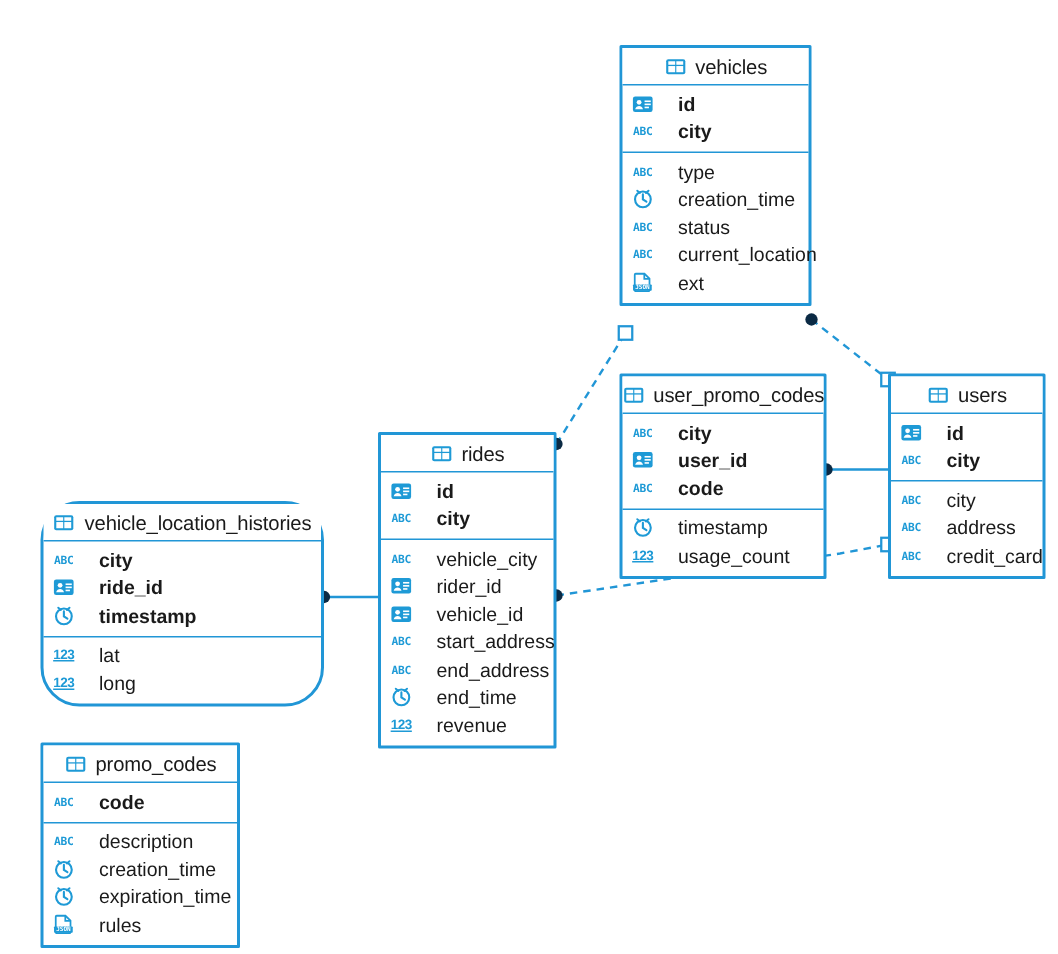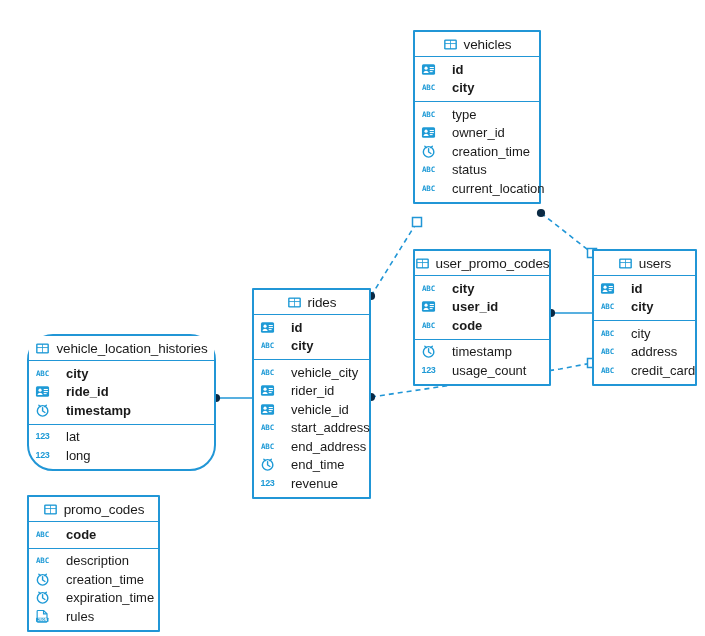--- a/index.html
+++ b/index.html
@@ -41,21 +41,21 @@
   .col.pk{font-weight:bold;}
   .ico{flex:0 0 auto;width:15px;height:15px;display:block;}
 
   
   .glyph{
     flex:0 0 auto;width:15px;height:15px;
     display:flex;align-items:center;justify-content:center;
     color:#1e9ad6;font-weight:bold;line-height:1;
   }
   .glyph.abc{font-size:7.5px;letter-spacing:-0.2px;font-family:"DejaVu Sans Mono",monospace;text-align:center;}
-  .glyph.num{font-size:9px;letter-spacing:-0.3px;font-family:"Liberation Sans",sans-serif;}
+  .glyph.num{font-size:9px;letter-spacing:-0.3px;font-family:"Liberation Sans",sans-serif;text-decoration:underline;}
 </style>
 </head>
 <body>
 
 <div id="canvas">
   <svg id="edges" viewBox="0 0 705 636" xmlns="http://www.w3.org/2000/svg">
       <g>
         <polyline points="216,398 252,398" fill="none" stroke="#2196d6" stroke-width="1.6"></polyline>
         <circle cx="216" cy="398" r="4.1" fill="#0b2a44"></circle>
       </g>
@@ -107,303 +107,301 @@
           <span>city</span>
         </div>
       </div>
       <div class="col-section">
         <div class="col">
           <span class="glyph abc">ABC</span>
           <span>type</span>
         </div>
         <div class="col">
           <svg class="ico" viewBox="0 0 16 16" xmlns="http://www.w3.org/2000/svg">
-            <rect x="1" y="2.5" width="14" height="11" rx="1.6" fill="#1e9ad6"></rect>
-            <circle cx="5.4" cy="6.6" r="1.7" fill="#fff"></circle>
-            <path d="M2.6 11.6c0.5-1.7 1.6-2.4 2.8-2.4s2.3 0.7 2.8 2.4z" fill="#fff"></path>
-            <rect x="9.3" y="5.3" width="4.4" height="1.15" fill="#fff"></rect>
-            <rect x="9.3" y="7.5" width="4.4" height="1.15" fill="#fff"></rect>
-            <rect x="9.3" y="9.7" width="3.1" height="1.15" fill="#fff"></rect>
-          </svg>
-          <span>owner_id</span>
-        </div>
-        <div class="col">
-          <svg class="ico" viewBox="0 0 16 16" xmlns="http://www.w3.org/2000/svg">
             <circle cx="8.1" cy="8.4" r="5.6" fill="none" stroke="#1e9ad6" stroke-width="1.5"></circle>
             <path d="M8.1 4.9v3.6l2.5 1.6" fill="none" stroke="#1e9ad6" stroke-width="1.5" stroke-linecap="round"></path>
             <path d="M4.1 2.3l1.9 1.6M12.1 2.3l-1.9 1.6" stroke="#1e9ad6" stroke-width="1.4" stroke-linecap="round"></path>
           </svg>
           <span>creation_time</span>
         </div>
         <div class="col">
           <span class="glyph abc">ABC</span>
           <span>status</span>
         </div>
         <div class="col">
           <span class="glyph abc">ABC</span>
           <span>current_location</span>
-        </div>
-      </div>
-    </div>
-    <div class="table" style="left: 413px; top: 249px; width: 138px;">
-      <div class="thead">
-        <svg class="ico" viewBox="0 0 16 16" xmlns="http://www.w3.org/2000/svg">
-          <rect x="1.2" y="2.6" width="13.6" height="10.8" rx="1.5" fill="#1e9ad6"></rect>
-          <rect x="2.7" y="4.1" width="4.9" height="2.5" fill="#fff"></rect>
-          <rect x="8.4" y="4.1" width="4.9" height="2.5" fill="#fff"></rect>
-          <rect x="2.7" y="7.5" width="4.9" height="4.4" fill="#fff"></rect>
-          <rect x="8.4" y="7.5" width="4.9" height="4.4" fill="#fff"></rect>
-        </svg>
-        <span class="tname">user_promo_codes</span>
-      </div>
-      <div class="pk-section">
-        <div class="col pk">
-          <span class="glyph abc">ABC</span>
-          <span>city</span>
-        </div>
-        <div class="col pk">
-          <svg class="ico" viewBox="0 0 16 16" xmlns="http://www.w3.org/2000/svg">
-            <rect x="1" y="2.5" width="14" height="11" rx="1.6" fill="#1e9ad6"></rect>
-            <circle cx="5.4" cy="6.6" r="1.7" fill="#fff"></circle>
-            <path d="M2.6 11.6c0.5-1.7 1.6-2.4 2.8-2.4s2.3 0.7 2.8 2.4z" fill="#fff"></path>
-            <rect x="9.3" y="5.3" width="4.4" height="1.15" fill="#fff"></rect>
-            <rect x="9.3" y="7.5" width="4.4" height="1.15" fill="#fff"></rect>
-            <rect x="9.3" y="9.7" width="3.1" height="1.15" fill="#fff"></rect>
-          </svg>
-          <span>user_id</span>
-        </div>
-        <div class="col pk">
-          <span class="glyph abc">ABC</span>
-          <span>code</span>
-        </div>
-      </div>
-      <div class="col-section">
-        <div class="col">
-          <svg class="ico" viewBox="0 0 16 16" xmlns="http://www.w3.org/2000/svg">
-            <circle cx="8.1" cy="8.4" r="5.6" fill="none" stroke="#1e9ad6" stroke-width="1.5"></circle>
-            <path d="M8.1 4.9v3.6l2.5 1.6" fill="none" stroke="#1e9ad6" stroke-width="1.5" stroke-linecap="round"></path>
-            <path d="M4.1 2.3l1.9 1.6M12.1 2.3l-1.9 1.6" stroke="#1e9ad6" stroke-width="1.4" stroke-linecap="round"></path>
-          </svg>
-          <span>timestamp</span>
-        </div>
-        <div class="col">
-          <span class="glyph num">123</span>
-          <span>usage_count</span>
-        </div>
-      </div>
-    </div>
-    <div class="table" style="left: 592px; top: 249px; width: 105px;">
-      <div class="thead">
-        <svg class="ico" viewBox="0 0 16 16" xmlns="http://www.w3.org/2000/svg">
-          <rect x="1.2" y="2.6" width="13.6" height="10.8" rx="1.5" fill="#1e9ad6"></rect>
-          <rect x="2.7" y="4.1" width="4.9" height="2.5" fill="#fff"></rect>
-          <rect x="8.4" y="4.1" width="4.9" height="2.5" fill="#fff"></rect>
-          <rect x="2.7" y="7.5" width="4.9" height="4.4" fill="#fff"></rect>
-          <rect x="8.4" y="7.5" width="4.9" height="4.4" fill="#fff"></rect>
-        </svg>
-        <span class="tname">users</span>
-      </div>
-      <div class="pk-section">
-        <div class="col pk">
-          <svg class="ico" viewBox="0 0 16 16" xmlns="http://www.w3.org/2000/svg">
-            <rect x="1" y="2.5" width="14" height="11" rx="1.6" fill="#1e9ad6"></rect>
-            <circle cx="5.4" cy="6.6" r="1.7" fill="#fff"></circle>
-            <path d="M2.6 11.6c0.5-1.7 1.6-2.4 2.8-2.4s2.3 0.7 2.8 2.4z" fill="#fff"></path>
-            <rect x="9.3" y="5.3" width="4.4" height="1.15" fill="#fff"></rect>
-            <rect x="9.3" y="7.5" width="4.4" height="1.15" fill="#fff"></rect>
-            <rect x="9.3" y="9.7" width="3.1" height="1.15" fill="#fff"></rect>
-          </svg>
-          <span>id</span>
-        </div>
-        <div class="col pk">
-          <span class="glyph abc">ABC</span>
-          <span>city</span>
-        </div>
-      </div>
-      <div class="col-section">
-        <div class="col">
-          <span class="glyph abc">ABC</span>
-          <span>city</span>
-        </div>
-        <div class="col">
-          <span class="glyph abc">ABC</span>
-          <span>address</span>
-        </div>
-        <div class="col">
-          <span class="glyph abc">ABC</span>
-          <span>credit_card</span>
-        </div>
-      </div>
-    </div>
-    <div class="table" style="left: 252px; top: 288px; width: 119px;">
-      <div class="thead">
-        <svg class="ico" viewBox="0 0 16 16" xmlns="http://www.w3.org/2000/svg">
-          <rect x="1.2" y="2.6" width="13.6" height="10.8" rx="1.5" fill="#1e9ad6"></rect>
-          <rect x="2.7" y="4.1" width="4.9" height="2.5" fill="#fff"></rect>
-          <rect x="8.4" y="4.1" width="4.9" height="2.5" fill="#fff"></rect>
-          <rect x="2.7" y="7.5" width="4.9" height="4.4" fill="#fff"></rect>
-          <rect x="8.4" y="7.5" width="4.9" height="4.4" fill="#fff"></rect>
-        </svg>
-        <span class="tname">rides</span>
-      </div>
-      <div class="pk-section">
-        <div class="col pk">
-          <svg class="ico" viewBox="0 0 16 16" xmlns="http://www.w3.org/2000/svg">
-            <rect x="1" y="2.5" width="14" height="11" rx="1.6" fill="#1e9ad6"></rect>
-            <circle cx="5.4" cy="6.6" r="1.7" fill="#fff"></circle>
-            <path d="M2.6 11.6c0.5-1.7 1.6-2.4 2.8-2.4s2.3 0.7 2.8 2.4z" fill="#fff"></path>
-            <rect x="9.3" y="5.3" width="4.4" height="1.15" fill="#fff"></rect>
-            <rect x="9.3" y="7.5" width="4.4" height="1.15" fill="#fff"></rect>
-            <rect x="9.3" y="9.7" width="3.1" height="1.15" fill="#fff"></rect>
-          </svg>
-          <span>id</span>
-        </div>
-        <div class="col pk">
-          <span class="glyph abc">ABC</span>
-          <span>city</span>
-        </div>
-      </div>
-      <div class="col-section">
-        <div class="col">
-          <span class="glyph abc">ABC</span>
-          <span>vehicle_city</span>
-        </div>
-        <div class="col">
-          <svg class="ico" viewBox="0 0 16 16" xmlns="http://www.w3.org/2000/svg">
-            <rect x="1" y="2.5" width="14" height="11" rx="1.6" fill="#1e9ad6"></rect>
-            <circle cx="5.4" cy="6.6" r="1.7" fill="#fff"></circle>
-            <path d="M2.6 11.6c0.5-1.7 1.6-2.4 2.8-2.4s2.3 0.7 2.8 2.4z" fill="#fff"></path>
-            <rect x="9.3" y="5.3" width="4.4" height="1.15" fill="#fff"></rect>
-            <rect x="9.3" y="7.5" width="4.4" height="1.15" fill="#fff"></rect>
-            <rect x="9.3" y="9.7" width="3.1" height="1.15" fill="#fff"></rect>
-          </svg>
-          <span>rider_id</span>
-        </div>
-        <div class="col">
-          <svg class="ico" viewBox="0 0 16 16" xmlns="http://www.w3.org/2000/svg">
-            <rect x="1" y="2.5" width="14" height="11" rx="1.6" fill="#1e9ad6"></rect>
-            <circle cx="5.4" cy="6.6" r="1.7" fill="#fff"></circle>
-            <path d="M2.6 11.6c0.5-1.7 1.6-2.4 2.8-2.4s2.3 0.7 2.8 2.4z" fill="#fff"></path>
-            <rect x="9.3" y="5.3" width="4.4" height="1.15" fill="#fff"></rect>
-            <rect x="9.3" y="7.5" width="4.4" height="1.15" fill="#fff"></rect>
-            <rect x="9.3" y="9.7" width="3.1" height="1.15" fill="#fff"></rect>
-          </svg>
-          <span>vehicle_id</span>
-        </div>
-        <div class="col">
-          <span class="glyph abc">ABC</span>
-          <span>start_address</span>
-        </div>
-        <div class="col">
-          <span class="glyph abc">ABC</span>
-          <span>end_address</span>
-        </div>
-        <div class="col">
-          <svg class="ico" viewBox="0 0 16 16" xmlns="http://www.w3.org/2000/svg">
-            <circle cx="8.1" cy="8.4" r="5.6" fill="none" stroke="#1e9ad6" stroke-width="1.5"></circle>
-            <path d="M8.1 4.9v3.6l2.5 1.6" fill="none" stroke="#1e9ad6" stroke-width="1.5" stroke-linecap="round"></path>
-            <path d="M4.1 2.3l1.9 1.6M12.1 2.3l-1.9 1.6" stroke="#1e9ad6" stroke-width="1.4" stroke-linecap="round"></path>
-          </svg>
-          <span>end_time</span>
-        </div>
-        <div class="col">
-          <span class="glyph num">123</span>
-          <span>revenue</span>
-        </div>
-      </div>
-    </div>
-    <div class="table" style="left: 27px; top: 334px; width: 189px; border-radius: 26px;">
-      <div class="thead">
-        <svg class="ico" viewBox="0 0 16 16" xmlns="http://www.w3.org/2000/svg">
-          <rect x="1.2" y="2.6" width="13.6" height="10.8" rx="1.5" fill="#1e9ad6"></rect>
-          <rect x="2.7" y="4.1" width="4.9" height="2.5" fill="#fff"></rect>
-          <rect x="8.4" y="4.1" width="4.9" height="2.5" fill="#fff"></rect>
-          <rect x="2.7" y="7.5" width="4.9" height="4.4" fill="#fff"></rect>
-          <rect x="8.4" y="7.5" width="4.9" height="4.4" fill="#fff"></rect>
-        </svg>
-        <span class="tname">vehicle_location_histories</span>
-      </div>
-      <div class="pk-section">
-        <div class="col pk">
-          <span class="glyph abc">ABC</span>
-          <span>city</span>
-        </div>
-        <div class="col pk">
-          <svg class="ico" viewBox="0 0 16 16" xmlns="http://www.w3.org/2000/svg">
-            <rect x="1" y="2.5" width="14" height="11" rx="1.6" fill="#1e9ad6"></rect>
-            <circle cx="5.4" cy="6.6" r="1.7" fill="#fff"></circle>
-            <path d="M2.6 11.6c0.5-1.7 1.6-2.4 2.8-2.4s2.3 0.7 2.8 2.4z" fill="#fff"></path>
-            <rect x="9.3" y="5.3" width="4.4" height="1.15" fill="#fff"></rect>
-            <rect x="9.3" y="7.5" width="4.4" height="1.15" fill="#fff"></rect>
-            <rect x="9.3" y="9.7" width="3.1" height="1.15" fill="#fff"></rect>
-          </svg>
-          <span>ride_id</span>
-        </div>
-        <div class="col pk">
-          <svg class="ico" viewBox="0 0 16 16" xmlns="http://www.w3.org/2000/svg">
-            <circle cx="8.1" cy="8.4" r="5.6" fill="none" stroke="#1e9ad6" stroke-width="1.5"></circle>
-            <path d="M8.1 4.9v3.6l2.5 1.6" fill="none" stroke="#1e9ad6" stroke-width="1.5" stroke-linecap="round"></path>
-            <path d="M4.1 2.3l1.9 1.6M12.1 2.3l-1.9 1.6" stroke="#1e9ad6" stroke-width="1.4" stroke-linecap="round"></path>
-          </svg>
-          <span>timestamp</span>
-        </div>
-      </div>
-      <div class="col-section">
-        <div class="col">
-          <span class="glyph num">123</span>
-          <span>lat</span>
-        </div>
-        <div class="col">
-          <span class="glyph num">123</span>
-          <span>long</span>
-        </div>
-      </div>
-    </div>
-    <div class="table" style="left: 27px; top: 495px; width: 133px;">
-      <div class="thead">
-        <svg class="ico" viewBox="0 0 16 16" xmlns="http://www.w3.org/2000/svg">
-          <rect x="1.2" y="2.6" width="13.6" height="10.8" rx="1.5" fill="#1e9ad6"></rect>
-          <rect x="2.7" y="4.1" width="4.9" height="2.5" fill="#fff"></rect>
-          <rect x="8.4" y="4.1" width="4.9" height="2.5" fill="#fff"></rect>
-          <rect x="2.7" y="7.5" width="4.9" height="4.4" fill="#fff"></rect>
-          <rect x="8.4" y="7.5" width="4.9" height="4.4" fill="#fff"></rect>
-        </svg>
-        <span class="tname">promo_codes</span>
-      </div>
-      <div class="pk-section">
-        <div class="col pk">
-          <span class="glyph abc">ABC</span>
-          <span>code</span>
-        </div>
-      </div>
-      <div class="col-section">
-        <div class="col">
-          <span class="glyph abc">ABC</span>
-          <span>description</span>
-        </div>
-        <div class="col">
-          <svg class="ico" viewBox="0 0 16 16" xmlns="http://www.w3.org/2000/svg">
-            <circle cx="8.1" cy="8.4" r="5.6" fill="none" stroke="#1e9ad6" stroke-width="1.5"></circle>
-            <path d="M8.1 4.9v3.6l2.5 1.6" fill="none" stroke="#1e9ad6" stroke-width="1.5" stroke-linecap="round"></path>
-            <path d="M4.1 2.3l1.9 1.6M12.1 2.3l-1.9 1.6" stroke="#1e9ad6" stroke-width="1.4" stroke-linecap="round"></path>
-          </svg>
-          <span>creation_time</span>
-        </div>
-        <div class="col">
-          <svg class="ico" viewBox="0 0 16 16" xmlns="http://www.w3.org/2000/svg">
-            <circle cx="8.1" cy="8.4" r="5.6" fill="none" stroke="#1e9ad6" stroke-width="1.5"></circle>
-            <path d="M8.1 4.9v3.6l2.5 1.6" fill="none" stroke="#1e9ad6" stroke-width="1.5" stroke-linecap="round"></path>
-            <path d="M4.1 2.3l1.9 1.6M12.1 2.3l-1.9 1.6" stroke="#1e9ad6" stroke-width="1.4" stroke-linecap="round"></path>
-          </svg>
-          <span>expiration_time</span>
         </div>
         <div class="col">
           <svg class="ico" viewBox="0 0 16 16" xmlns="http://www.w3.org/2000/svg">
             <path d="M3 1.6h6.2l3.6 3.5v8.2a0.7 0.7 0 0 1-0.7 0.7H3a0.7 0.7 0 0 1-0.7-0.7V2.3A0.7 0.7 0 0 1 3 1.6z" fill="none" stroke="#1e9ad6" stroke-width="1.25"></path>
             <path d="M9.1 1.8v3.4h3.5" fill="none" stroke="#1e9ad6" stroke-width="1.25"></path>
             <rect x="1.1" y="9.2" width="13.3" height="4.4" rx="0.6" fill="#1e9ad6"></rect>
             <text x="7.75" y="12.7" font-family="DejaVu Sans Mono, monospace" font-size="4.3" font-weight="bold" fill="#fff" text-anchor="middle">JSON</text>
           </svg>
+          <span>ext</span>
+        </div>
+      </div>
+    </div>
+    <div class="table" style="left: 413px; top: 249px; width: 138px;">
+      <div class="thead">
+        <svg class="ico" viewBox="0 0 16 16" xmlns="http://www.w3.org/2000/svg">
+          <rect x="1.2" y="2.6" width="13.6" height="10.8" rx="1.5" fill="#1e9ad6"></rect>
+          <rect x="2.7" y="4.1" width="4.9" height="2.5" fill="#fff"></rect>
+          <rect x="8.4" y="4.1" width="4.9" height="2.5" fill="#fff"></rect>
+          <rect x="2.7" y="7.5" width="4.9" height="4.4" fill="#fff"></rect>
+          <rect x="8.4" y="7.5" width="4.9" height="4.4" fill="#fff"></rect>
+        </svg>
+        <span class="tname">user_promo_codes</span>
+      </div>
+      <div class="pk-section">
+        <div class="col pk">
+          <span class="glyph abc">ABC</span>
+          <span>city</span>
+        </div>
+        <div class="col pk">
+          <svg class="ico" viewBox="0 0 16 16" xmlns="http://www.w3.org/2000/svg">
+            <rect x="1" y="2.5" width="14" height="11" rx="1.6" fill="#1e9ad6"></rect>
+            <circle cx="5.4" cy="6.6" r="1.7" fill="#fff"></circle>
+            <path d="M2.6 11.6c0.5-1.7 1.6-2.4 2.8-2.4s2.3 0.7 2.8 2.4z" fill="#fff"></path>
+            <rect x="9.3" y="5.3" width="4.4" height="1.15" fill="#fff"></rect>
+            <rect x="9.3" y="7.5" width="4.4" height="1.15" fill="#fff"></rect>
+            <rect x="9.3" y="9.7" width="3.1" height="1.15" fill="#fff"></rect>
+          </svg>
+          <span>user_id</span>
+        </div>
+        <div class="col pk">
+          <span class="glyph abc">ABC</span>
+          <span>code</span>
+        </div>
+      </div>
+      <div class="col-section">
+        <div class="col">
+          <svg class="ico" viewBox="0 0 16 16" xmlns="http://www.w3.org/2000/svg">
+            <circle cx="8.1" cy="8.4" r="5.6" fill="none" stroke="#1e9ad6" stroke-width="1.5"></circle>
+            <path d="M8.1 4.9v3.6l2.5 1.6" fill="none" stroke="#1e9ad6" stroke-width="1.5" stroke-linecap="round"></path>
+            <path d="M4.1 2.3l1.9 1.6M12.1 2.3l-1.9 1.6" stroke="#1e9ad6" stroke-width="1.4" stroke-linecap="round"></path>
+          </svg>
+          <span>timestamp</span>
+        </div>
+        <div class="col">
+          <span class="glyph num">123</span>
+          <span>usage_count</span>
+        </div>
+      </div>
+    </div>
+    <div class="table" style="left: 592px; top: 249px; width: 105px;">
+      <div class="thead">
+        <svg class="ico" viewBox="0 0 16 16" xmlns="http://www.w3.org/2000/svg">
+          <rect x="1.2" y="2.6" width="13.6" height="10.8" rx="1.5" fill="#1e9ad6"></rect>
+          <rect x="2.7" y="4.1" width="4.9" height="2.5" fill="#fff"></rect>
+          <rect x="8.4" y="4.1" width="4.9" height="2.5" fill="#fff"></rect>
+          <rect x="2.7" y="7.5" width="4.9" height="4.4" fill="#fff"></rect>
+          <rect x="8.4" y="7.5" width="4.9" height="4.4" fill="#fff"></rect>
+        </svg>
+        <span class="tname">users</span>
+      </div>
+      <div class="pk-section">
+        <div class="col pk">
+          <svg class="ico" viewBox="0 0 16 16" xmlns="http://www.w3.org/2000/svg">
+            <rect x="1" y="2.5" width="14" height="11" rx="1.6" fill="#1e9ad6"></rect>
+            <circle cx="5.4" cy="6.6" r="1.7" fill="#fff"></circle>
+            <path d="M2.6 11.6c0.5-1.7 1.6-2.4 2.8-2.4s2.3 0.7 2.8 2.4z" fill="#fff"></path>
+            <rect x="9.3" y="5.3" width="4.4" height="1.15" fill="#fff"></rect>
+            <rect x="9.3" y="7.5" width="4.4" height="1.15" fill="#fff"></rect>
+            <rect x="9.3" y="9.7" width="3.1" height="1.15" fill="#fff"></rect>
+          </svg>
+          <span>id</span>
+        </div>
+        <div class="col pk">
+          <span class="glyph abc">ABC</span>
+          <span>city</span>
+        </div>
+      </div>
+      <div class="col-section">
+        <div class="col">
+          <span class="glyph abc">ABC</span>
+          <span>city</span>
+        </div>
+        <div class="col">
+          <span class="glyph abc">ABC</span>
+          <span>address</span>
+        </div>
+        <div class="col">
+          <span class="glyph abc">ABC</span>
+          <span>credit_card</span>
+        </div>
+      </div>
+    </div>
+    <div class="table" style="left: 252px; top: 288px; width: 119px;">
+      <div class="thead">
+        <svg class="ico" viewBox="0 0 16 16" xmlns="http://www.w3.org/2000/svg">
+          <rect x="1.2" y="2.6" width="13.6" height="10.8" rx="1.5" fill="#1e9ad6"></rect>
+          <rect x="2.7" y="4.1" width="4.9" height="2.5" fill="#fff"></rect>
+          <rect x="8.4" y="4.1" width="4.9" height="2.5" fill="#fff"></rect>
+          <rect x="2.7" y="7.5" width="4.9" height="4.4" fill="#fff"></rect>
+          <rect x="8.4" y="7.5" width="4.9" height="4.4" fill="#fff"></rect>
+        </svg>
+        <span class="tname">rides</span>
+      </div>
+      <div class="pk-section">
+        <div class="col pk">
+          <svg class="ico" viewBox="0 0 16 16" xmlns="http://www.w3.org/2000/svg">
+            <rect x="1" y="2.5" width="14" height="11" rx="1.6" fill="#1e9ad6"></rect>
+            <circle cx="5.4" cy="6.6" r="1.7" fill="#fff"></circle>
+            <path d="M2.6 11.6c0.5-1.7 1.6-2.4 2.8-2.4s2.3 0.7 2.8 2.4z" fill="#fff"></path>
+            <rect x="9.3" y="5.3" width="4.4" height="1.15" fill="#fff"></rect>
+            <rect x="9.3" y="7.5" width="4.4" height="1.15" fill="#fff"></rect>
+            <rect x="9.3" y="9.7" width="3.1" height="1.15" fill="#fff"></rect>
+          </svg>
+          <span>id</span>
+        </div>
+        <div class="col pk">
+          <span class="glyph abc">ABC</span>
+          <span>city</span>
+        </div>
+      </div>
+      <div class="col-section">
+        <div class="col">
+          <span class="glyph abc">ABC</span>
+          <span>vehicle_city</span>
+        </div>
+        <div class="col">
+          <svg class="ico" viewBox="0 0 16 16" xmlns="http://www.w3.org/2000/svg">
+            <rect x="1" y="2.5" width="14" height="11" rx="1.6" fill="#1e9ad6"></rect>
+            <circle cx="5.4" cy="6.6" r="1.7" fill="#fff"></circle>
+            <path d="M2.6 11.6c0.5-1.7 1.6-2.4 2.8-2.4s2.3 0.7 2.8 2.4z" fill="#fff"></path>
+            <rect x="9.3" y="5.3" width="4.4" height="1.15" fill="#fff"></rect>
+            <rect x="9.3" y="7.5" width="4.4" height="1.15" fill="#fff"></rect>
+            <rect x="9.3" y="9.7" width="3.1" height="1.15" fill="#fff"></rect>
+          </svg>
+          <span>rider_id</span>
+        </div>
+        <div class="col">
+          <svg class="ico" viewBox="0 0 16 16" xmlns="http://www.w3.org/2000/svg">
+            <rect x="1" y="2.5" width="14" height="11" rx="1.6" fill="#1e9ad6"></rect>
+            <circle cx="5.4" cy="6.6" r="1.7" fill="#fff"></circle>
+            <path d="M2.6 11.6c0.5-1.7 1.6-2.4 2.8-2.4s2.3 0.7 2.8 2.4z" fill="#fff"></path>
+            <rect x="9.3" y="5.3" width="4.4" height="1.15" fill="#fff"></rect>
+            <rect x="9.3" y="7.5" width="4.4" height="1.15" fill="#fff"></rect>
+            <rect x="9.3" y="9.7" width="3.1" height="1.15" fill="#fff"></rect>
+          </svg>
+          <span>vehicle_id</span>
+        </div>
+        <div class="col">
+          <span class="glyph abc">ABC</span>
+          <span>start_address</span>
+        </div>
+        <div class="col">
+          <span class="glyph abc">ABC</span>
+          <span>end_address</span>
+        </div>
+        <div class="col">
+          <svg class="ico" viewBox="0 0 16 16" xmlns="http://www.w3.org/2000/svg">
+            <circle cx="8.1" cy="8.4" r="5.6" fill="none" stroke="#1e9ad6" stroke-width="1.5"></circle>
+            <path d="M8.1 4.9v3.6l2.5 1.6" fill="none" stroke="#1e9ad6" stroke-width="1.5" stroke-linecap="round"></path>
+            <path d="M4.1 2.3l1.9 1.6M12.1 2.3l-1.9 1.6" stroke="#1e9ad6" stroke-width="1.4" stroke-linecap="round"></path>
+          </svg>
+          <span>end_time</span>
+        </div>
+        <div class="col">
+          <span class="glyph num">123</span>
+          <span>revenue</span>
+        </div>
+      </div>
+    </div>
+    <div class="table" style="left: 27px; top: 334px; width: 189px; border-radius: 26px;">
+      <div class="thead">
+        <svg class="ico" viewBox="0 0 16 16" xmlns="http://www.w3.org/2000/svg">
+          <rect x="1.2" y="2.6" width="13.6" height="10.8" rx="1.5" fill="#1e9ad6"></rect>
+          <rect x="2.7" y="4.1" width="4.9" height="2.5" fill="#fff"></rect>
+          <rect x="8.4" y="4.1" width="4.9" height="2.5" fill="#fff"></rect>
+          <rect x="2.7" y="7.5" width="4.9" height="4.4" fill="#fff"></rect>
+          <rect x="8.4" y="7.5" width="4.9" height="4.4" fill="#fff"></rect>
+        </svg>
+        <span class="tname">vehicle_location_histories</span>
+      </div>
+      <div class="pk-section">
+        <div class="col pk">
+          <span class="glyph abc">ABC</span>
+          <span>city</span>
+        </div>
+        <div class="col pk">
+          <svg class="ico" viewBox="0 0 16 16" xmlns="http://www.w3.org/2000/svg">
+            <rect x="1" y="2.5" width="14" height="11" rx="1.6" fill="#1e9ad6"></rect>
+            <circle cx="5.4" cy="6.6" r="1.7" fill="#fff"></circle>
+            <path d="M2.6 11.6c0.5-1.7 1.6-2.4 2.8-2.4s2.3 0.7 2.8 2.4z" fill="#fff"></path>
+            <rect x="9.3" y="5.3" width="4.4" height="1.15" fill="#fff"></rect>
+            <rect x="9.3" y="7.5" width="4.4" height="1.15" fill="#fff"></rect>
+            <rect x="9.3" y="9.7" width="3.1" height="1.15" fill="#fff"></rect>
+          </svg>
+          <span>ride_id</span>
+        </div>
+        <div class="col pk">
+          <svg class="ico" viewBox="0 0 16 16" xmlns="http://www.w3.org/2000/svg">
+            <circle cx="8.1" cy="8.4" r="5.6" fill="none" stroke="#1e9ad6" stroke-width="1.5"></circle>
+            <path d="M8.1 4.9v3.6l2.5 1.6" fill="none" stroke="#1e9ad6" stroke-width="1.5" stroke-linecap="round"></path>
+            <path d="M4.1 2.3l1.9 1.6M12.1 2.3l-1.9 1.6" stroke="#1e9ad6" stroke-width="1.4" stroke-linecap="round"></path>
+          </svg>
+          <span>timestamp</span>
+        </div>
+      </div>
+      <div class="col-section">
+        <div class="col">
+          <span class="glyph num">123</span>
+          <span>lat</span>
+        </div>
+        <div class="col">
+          <span class="glyph num">123</span>
+          <span>long</span>
+        </div>
+      </div>
+    </div>
+    <div class="table" style="left: 27px; top: 495px; width: 133px;">
+      <div class="thead">
+        <svg class="ico" viewBox="0 0 16 16" xmlns="http://www.w3.org/2000/svg">
+          <rect x="1.2" y="2.6" width="13.6" height="10.8" rx="1.5" fill="#1e9ad6"></rect>
+          <rect x="2.7" y="4.1" width="4.9" height="2.5" fill="#fff"></rect>
+          <rect x="8.4" y="4.1" width="4.9" height="2.5" fill="#fff"></rect>
+          <rect x="2.7" y="7.5" width="4.9" height="4.4" fill="#fff"></rect>
+          <rect x="8.4" y="7.5" width="4.9" height="4.4" fill="#fff"></rect>
+        </svg>
+        <span class="tname">promo_codes</span>
+      </div>
+      <div class="pk-section">
+        <div class="col pk">
+          <span class="glyph abc">ABC</span>
+          <span>code</span>
+        </div>
+      </div>
+      <div class="col-section">
+        <div class="col">
+          <span class="glyph abc">ABC</span>
+          <span>description</span>
+        </div>
+        <div class="col">
+          <svg class="ico" viewBox="0 0 16 16" xmlns="http://www.w3.org/2000/svg">
+            <circle cx="8.1" cy="8.4" r="5.6" fill="none" stroke="#1e9ad6" stroke-width="1.5"></circle>
+            <path d="M8.1 4.9v3.6l2.5 1.6" fill="none" stroke="#1e9ad6" stroke-width="1.5" stroke-linecap="round"></path>
+            <path d="M4.1 2.3l1.9 1.6M12.1 2.3l-1.9 1.6" stroke="#1e9ad6" stroke-width="1.4" stroke-linecap="round"></path>
+          </svg>
+          <span>creation_time</span>
+        </div>
+        <div class="col">
+          <svg class="ico" viewBox="0 0 16 16" xmlns="http://www.w3.org/2000/svg">
+            <circle cx="8.1" cy="8.4" r="5.6" fill="none" stroke="#1e9ad6" stroke-width="1.5"></circle>
+            <path d="M8.1 4.9v3.6l2.5 1.6" fill="none" stroke="#1e9ad6" stroke-width="1.5" stroke-linecap="round"></path>
+            <path d="M4.1 2.3l1.9 1.6M12.1 2.3l-1.9 1.6" stroke="#1e9ad6" stroke-width="1.4" stroke-linecap="round"></path>
+          </svg>
+          <span>expiration_time</span>
+        </div>
+        <div class="col">
+          <svg class="ico" viewBox="0 0 16 16" xmlns="http://www.w3.org/2000/svg">
+            <path d="M3 1.6h6.2l3.6 3.5v8.2a0.7 0.7 0 0 1-0.7 0.7H3a0.7 0.7 0 0 1-0.7-0.7V2.3A0.7 0.7 0 0 1 3 1.6z" fill="none" stroke="#1e9ad6" stroke-width="1.25"></path>
+            <path d="M9.1 1.8v3.4h3.5" fill="none" stroke="#1e9ad6" stroke-width="1.25"></path>
+            <rect x="1.1" y="9.2" width="13.3" height="4.4" rx="0.6" fill="#1e9ad6"></rect>
+            <text x="7.75" y="12.7" font-family="DejaVu Sans Mono, monospace" font-size="4.3" font-weight="bold" fill="#fff" text-anchor="middle">JSON</text>
+          </svg>
           <span>rules</span>
         </div>
       </div>
     </div>
   </div>
 
 </body></html>

